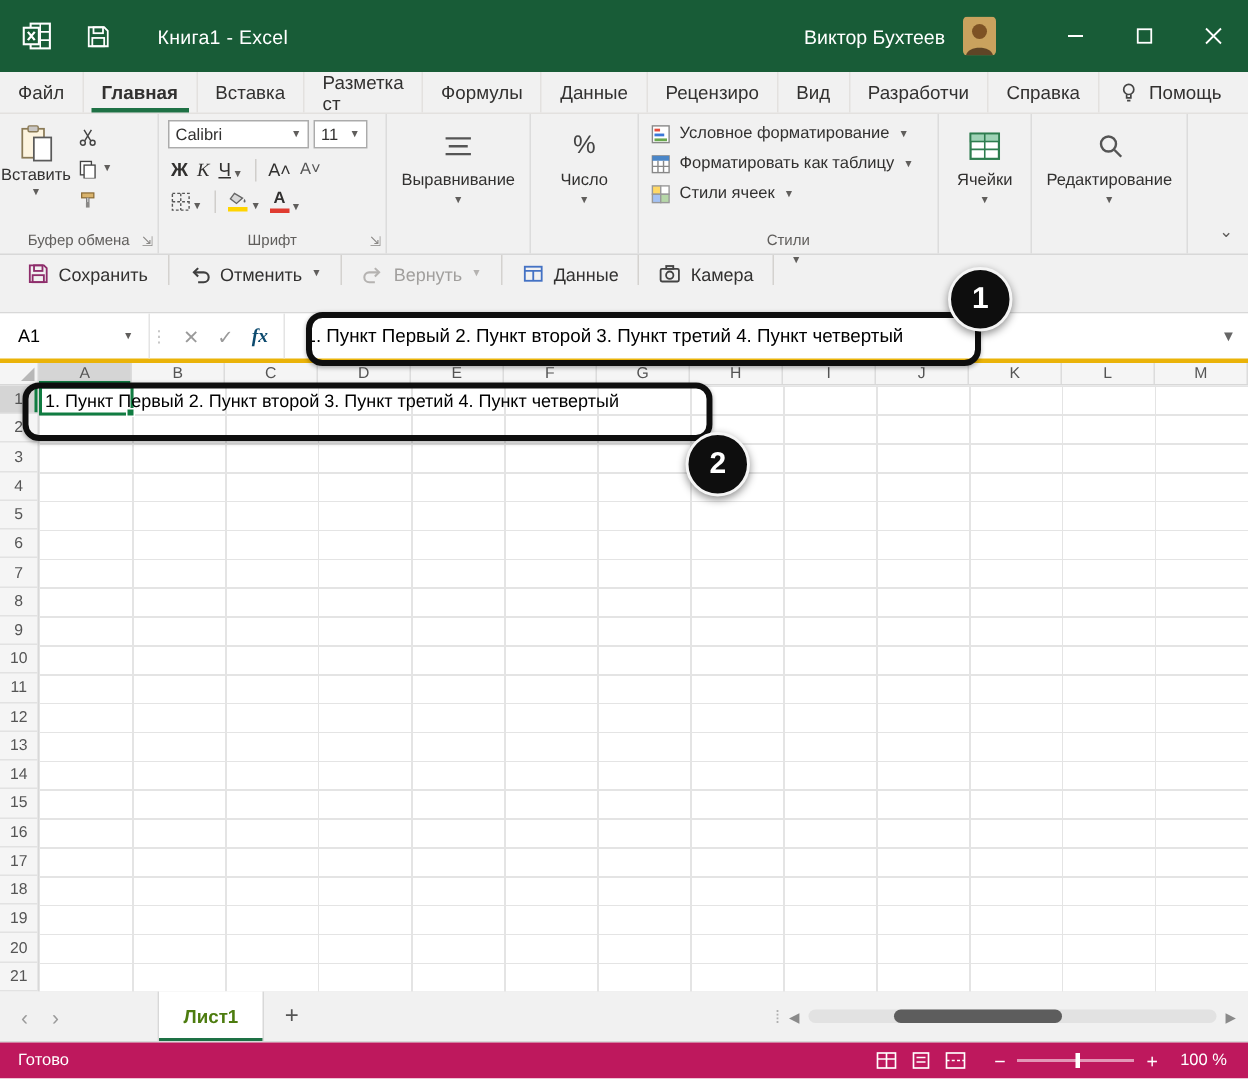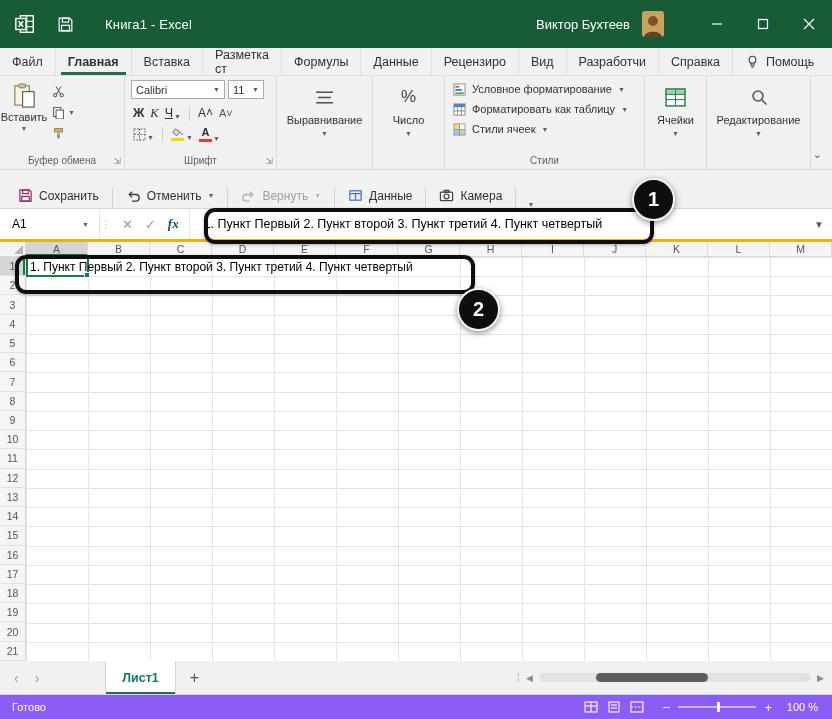--- a/index.html
+++ b/index.html
@@ -28,21 +28,21 @@
   .help-item { display:flex; align-items:center; gap:6px; padding:0 12px; }
   .share-item { display:flex; align-items:center; gap:6px; padding:0 14px; color:#a19f9d; }
 
   
   .ribbon { height:94px; background:#f1f1f1; display:flex; flex:none; border-bottom:1px solid #d8d8d8; position:relative; font-size:11px; color:#323130; }
   .rgroup { display:flex; flex-direction:column; border-right:1px solid #dcdcdc; position:relative; padding-top:3px; flex:none; }
   .rgroup-label { margin-top:auto; height:16px; font-size:10px; color:#605e5c; display:flex; align-items:center; justify-content:center; padding-bottom:2px; }
   .launcher { position:absolute; right:3px; bottom:3px; font-size:9px; color:#8a8886; line-height:1; }
   .caret { font-size:7px; color:#605e5c; line-height:1; }
 
-  .g-clip { width:125px; }
+  .g-clip { width:106px; }
   .clip-body { display:flex; }
   .paste-btn { width:48px; display:flex; flex-direction:column; align-items:center; gap:2px; padding-top:3px; }
   .clip-mini { display:flex; flex-direction:column; gap:4px; padding-top:4px; }
   .mini-btn { height:17px; display:flex; align-items:center; gap:3px; padding:0 4px; }
 
   .g-font { width:152px; }
   .font-row1 { display:flex; gap:3px; padding:1px 4px 2px 6px; }
   .combo { background:#fff; border:1px solid #ababab; height:19px; display:flex; align-items:center; justify-content:space-between; font-size:11px; padding:0 4px; }
   .combo.name { width:94px; }
   .combo.size { width:36px; }
@@ -63,21 +63,21 @@
   .g-num { width:72px; }
   .pct { font-size:17px; color:#444; }
 
   .g-styles { width:200px; }
   .style-btn { height:20px; display:flex; align-items:center; gap:6px; padding:0 8px; font-size:11px; }
   .g-cells { width:62px; }
   .g-edit { width:104px; }
   .ribbon-collapse { position:absolute; right:10px; bottom:8px; color:#605e5c; font-size:11px; }
 
   
-  .qat { height:39px; background:#f1f1f1; border-bottom:1px solid #d8d8d8; display:flex; align-items:flex-end; padding-left:10px; font-size:12px; color:#323130; flex:none; }
+  .qat { height:39px; background:#f1f1f1; border-bottom:1px solid #d8d8d8; display:flex; align-items:flex-start; padding-left:10px; font-size:12px; color:#323130; flex:none; }
   .qat-btn { display:flex; align-items:center; gap:6px; padding:5px 8px; border-radius:2px; }
   .qat-btn.disabled { color:#a19f9d; }
   .qat-sep { width:1px; height:20px; background:#d4d2cf; margin:0 5px; flex:none; }
 
   
   .fbar { height:33px; background:#fff; border-bottom:3px solid #eab308; display:flex; align-items:stretch; flex:none; font-size:12px; }
   .namebox { width:100px; flex:none; display:flex; align-items:center; justify-content:space-between; padding:0 10px 0 12px; border-right:1px solid #e4e4e4; }
   .fb-handle { width:12px; flex:none; display:flex; align-items:center; justify-content:center; color:#c0c0c0; font-size:11px; }
   .fb-btns { display:flex; align-items:center; gap:12px; padding:0 10px; color:#9a9a9a; font-size:13px; border-right:1px solid #e4e4e4; flex:none; }
   .fx { font-style:italic; font-weight:bold; color:#0c4a6e; font-family:"Liberation Serif",serif; }
@@ -99,31 +99,31 @@
     background-image:
       repeating-linear-gradient(to right, #e4e4e4 0 1px, transparent 1px 62px),
       repeating-linear-gradient(to bottom, #e4e4e4 0 1px, transparent 1px 19.238px); }
   .sel-box { position:absolute; left:0; top:0; width:63px; height:20px; border:2px solid #107c41; }
   .sel-handle { position:absolute; right:-3px; bottom:-3px; width:6px; height:6px; background:#107c41; border:1px solid #fff; }
   .a1-text { position:absolute; left:4px; top:0; height:19px; display:flex; align-items:center; font-size:12px; color:#000; white-space:nowrap; z-index:2; }
 
   
   .sheetbar { height:34px; background:#f1f1f1; flex:none; display:flex; align-items:stretch; border-bottom:1px solid #d8d8d8; font-size:12.5px; }
   .nav-arrows { display:flex; align-items:center; gap:16px; padding:0 14px; color:#9a9a9a; font-size:14px; }
-  .sheettab { background:#fff; border-left:1px solid #d8d8d8; border-right:1px solid #d8d8d8; display:flex; align-items:center; padding:0 16px; font-weight:bold; color:#0f766e; position:relative; margin-left:52px; }
+  .sheettab { background:#fff; border-left:1px solid #d8d8d8; border-right:1px solid #d8d8d8; display:flex; align-items:center; padding:0 16px; font-weight:bold; color:#4d7c0f; position:relative; margin-left:52px; }
   .sheettab::after { content:""; position:absolute; left:0; right:0; bottom:0; height:2.5px; background:#1e7145; }
   .addsheet { display:flex; align-items:center; padding:0 14px; color:#555; font-size:16px; }
   .sheet-splitter { margin-left:auto; display:flex; align-items:center; color:#b0b0b0; font-size:12px; }
   .hscroll { display:flex; align-items:center; width:312px; padding:0 8px 0 6px; gap:6px; flex:none; }
   .hs-arrow { color:#8a8a8a; font-size:9px; }
   .hs-track { flex:1; height:9px; background:#e2e2e2; border-radius:5px; position:relative; }
   .hs-thumb { position:absolute; left:21%; width:41%; top:0; bottom:0; background:#5d5d5d; border-radius:5px; }
 
   
-  .statusbar { height:24px; background:#8b5cf6; color:#fff; display:flex; align-items:center; font-size:11px; flex:none; }
+  .statusbar { height:24px; background:#be185d; color:#fff; display:flex; align-items:center; font-size:11px; flex:none; }
   .st-ready { padding-left:12px; }
   .st-right { margin-left:auto; display:flex; align-items:center; gap:9px; padding-right:14px; }
   .viewbtns { display:flex; gap:9px; align-items:center; margin-right:10px; }
   .zoomctl { display:flex; align-items:center; gap:8px; }
   .zoom-sign { font-size:13px; line-height:1; }
   .zoom-track { width:78px; height:2px; background:rgba(255,255,255,.55); position:relative; }
   .zoom-thumb { position:absolute; left:50%; top:-4px; width:3px; height:10px; background:#fff; }
   .zoom-label { width:38px; text-align:right; }
 
   

